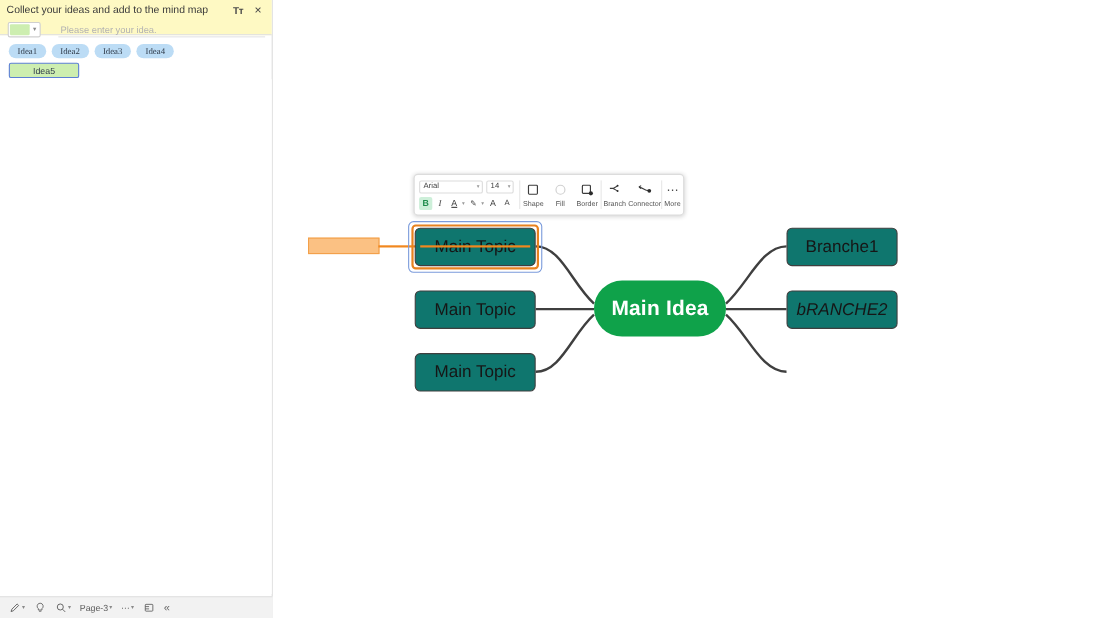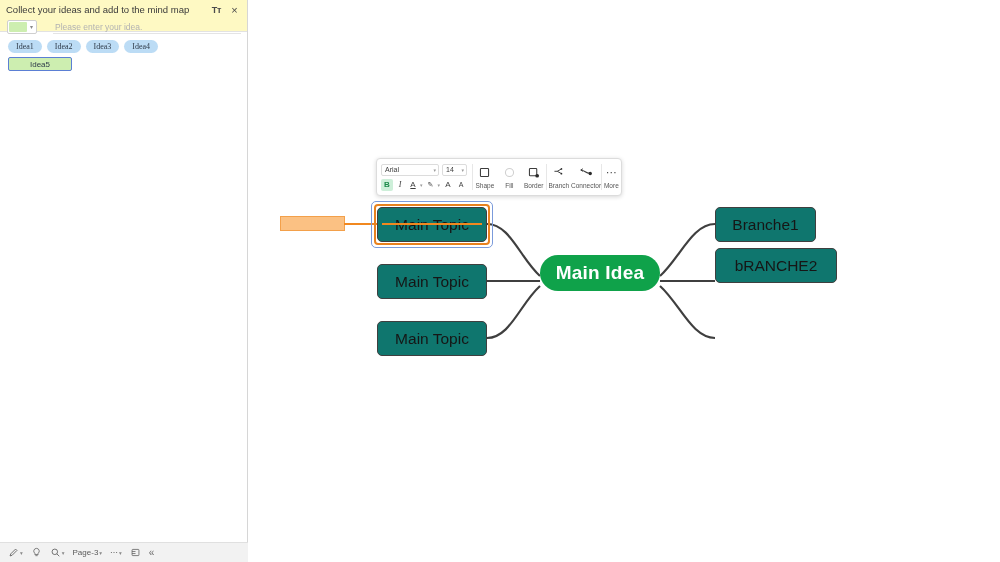--- a/index.html
+++ b/index.html
@@ -317,28 +317,28 @@
 
     <div style="position:absolute;left:134px;top:223px;width:100px;height:2px;background:#f1881f;"></div>
 
     <div class="node" style="left:129px; top:264px; width:110px; height:35px;">
       <span>Main Topic</span>
     </div>
     <div class="node" style="left:129px; top:321px; width:110px; height:35px;">
       <span>Main Topic</span>
     </div>
 
-    <div id="node-center" style="left:292px; top:255px; width:120px; height:36px;">
+    <div id="node-center" style="left:292px; top:255px; width:120px; height:51px;">
       <span>Main Idea</span>
     </div>
 
     <div class="node" style="left:467px; top:207px; width:101px; height:35px;">
       <span>Branche1</span>
     </div>
-    <div class="node" style="left:467px; top:248px; width:122px; height:35px;">
+    <div class="node" style="left:467px; top:264px; width:101px; height:35px;font-style:italic;">
       <span>bRANCHE2</span>
     </div>
   </div>
 
   <div id="float-toolbar">
 
     <div class="tb-group" id="tb-font">
       <div class="tb-row">
         <div class="tb-select" id="font-family-select">
           <span>Arial</span>

